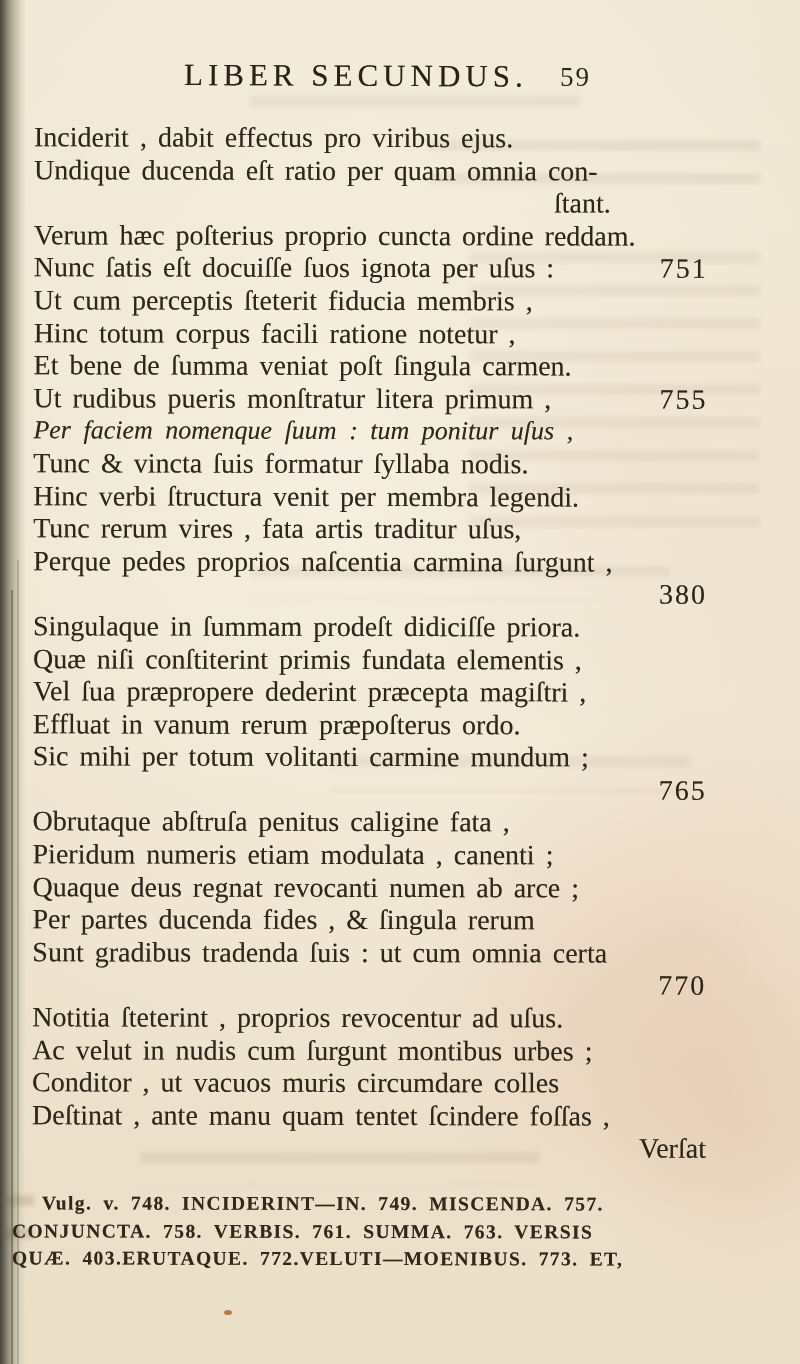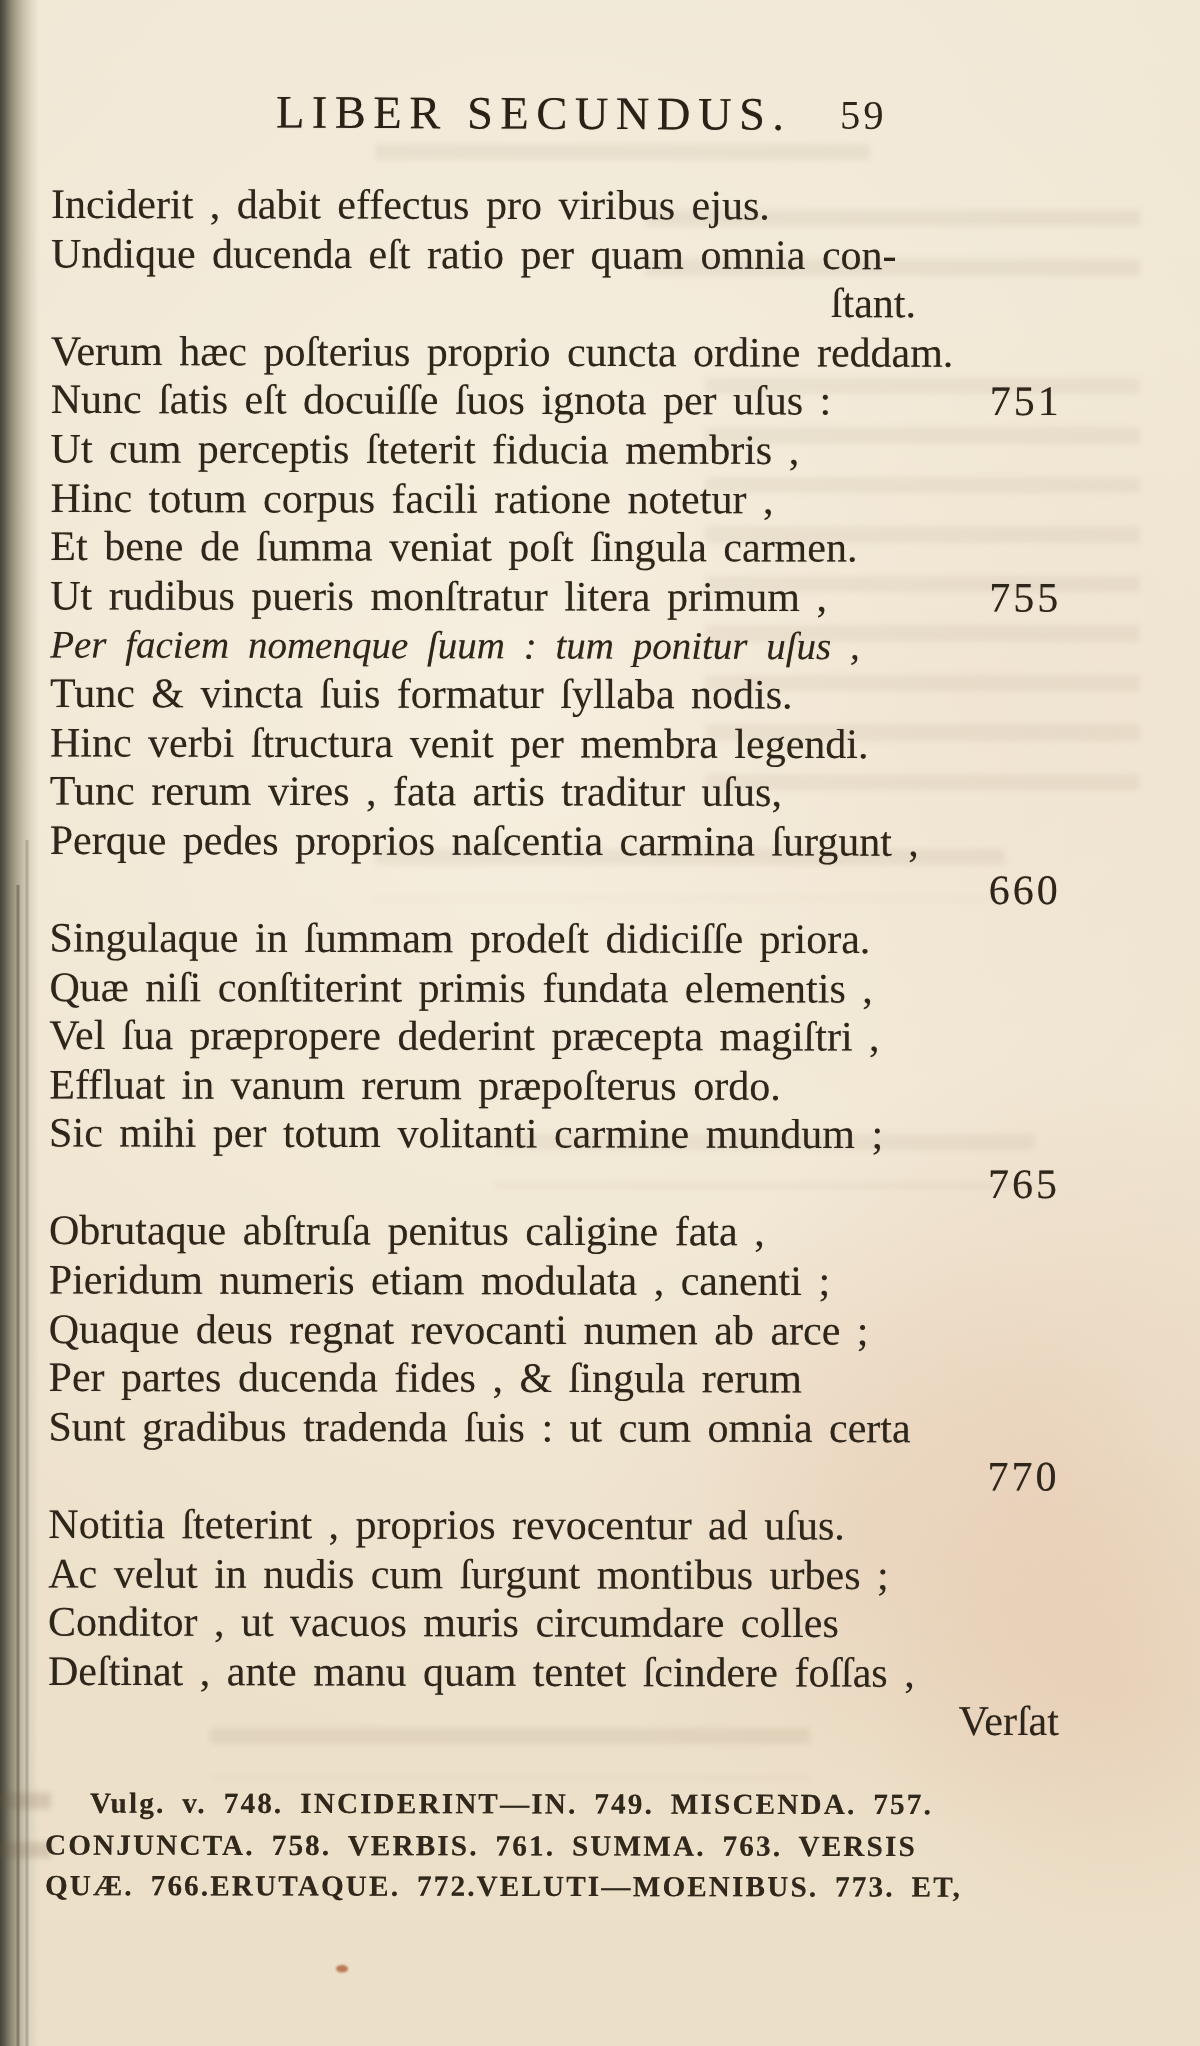--- a/index.html
+++ b/index.html
@@ -57,21 +57,21 @@
   .row{display:flex;align-items:baseline;height:32.6px;line-height:32.6px;white-space:nowrap;}
   .row .vtext{flex:0 1 auto;}
   .row .vnum{margin-left:auto;text-align:left;letter-spacing:2px;}
   .row.verse-italic .vtext{font-style:italic;font-size:26px;word-spacing:6px;text-align:right;}
   .row.continuation{padding-left:520px;}
   .row.number-line{justify-content:flex-end;}
   .row.catchword-row{justify-content:flex-end;margin-top:0;}
 
   
   .apparatus{
-    position:absolute;left:30px;top:1190px;width:680px;transform:rotate(.1deg);
+    position:absolute;left:12px;top:1190px;width:680px;transform:rotate(.1deg);
     font-size:19.5px;font-weight:bold;letter-spacing:1.4px;word-spacing:5px;
     color:#31281c;line-height:27.5px;text-shadow:0 0 .4px rgba(49,40,28,.5);
   }
   .apparatus .app-line:first-child{text-indent:30px;}
 </style>
 </head>
 <body>
 
 <div class="page">
 
@@ -145,21 +145,21 @@
       <div class="row verse">
     <span class="vtext">Tunc rerum vires , fata artis traditur uſus,</span>
 
   </div>
       <div class="row verse">
     <span class="vtext">Perque pedes proprios naſcentia carmina ſurgunt ,</span>
 
   </div>
       <div class="row number-line">
 
-    <span class="vnum">660</span>
+    <span class="vnum">380</span>
   </div>
       <div class="row verse">
     <span class="vtext">Singulaque in ſummam prodeſt didiciſſe priora.</span>
 
   </div>
       <div class="row verse">
     <span class="vtext">Quæ niſi conſtiterint primis fundata elementis ,</span>
 
   </div>
       <div class="row verse">
@@ -220,16 +220,16 @@
   </div>
       <div class="row catchword-row">
     <span class="vtext">Verſat</span>
 
   </div>
     </div>
 
   <div class="apparatus" id="apparatus-block">
       <div class="app-line">Vulg. v. 748. INCIDERINT—IN. 749. MISCENDA. 757.</div>
       <div class="app-line">CONJUNCTA. 758. VERBIS. 761. SUMMA. 763. VERSIS</div>
-      <div class="app-line">QUÆ. 766.ERUTAQUE. 772.VELUTI—MOENIBUS. 773. ET,</div>
+      <div class="app-line">QUÆ. 403.ERUTAQUE. 772.VELUTI—MOENIBUS. 773. ET,</div>
     </div>
 
 </div>
 
 </body></html>

